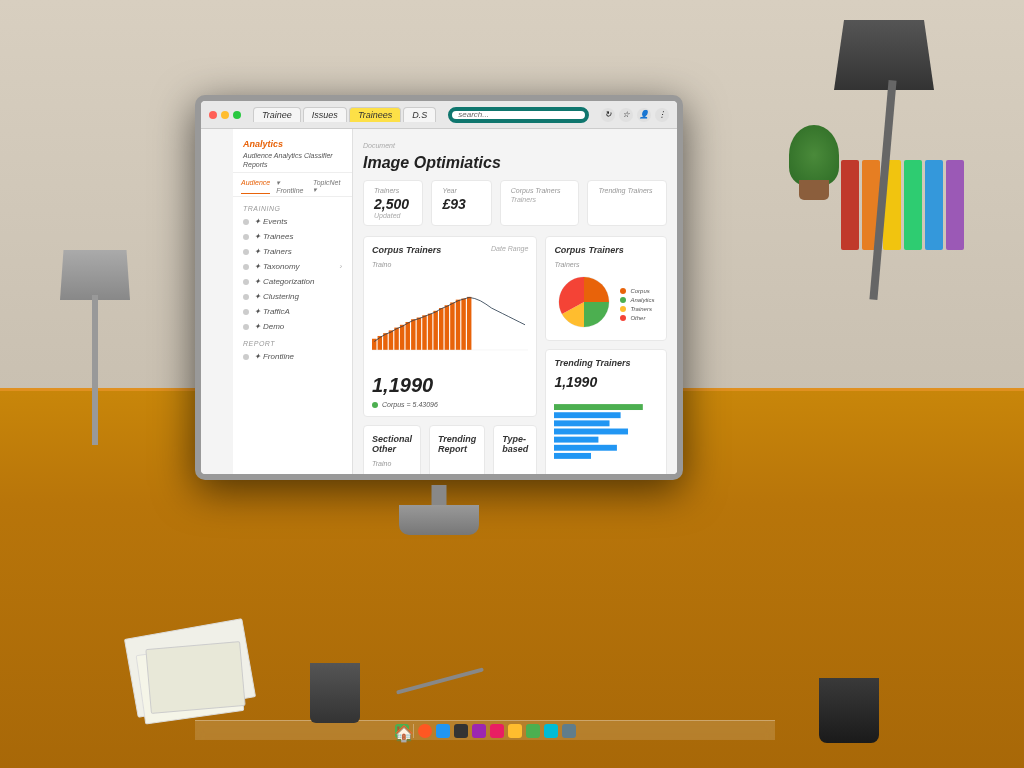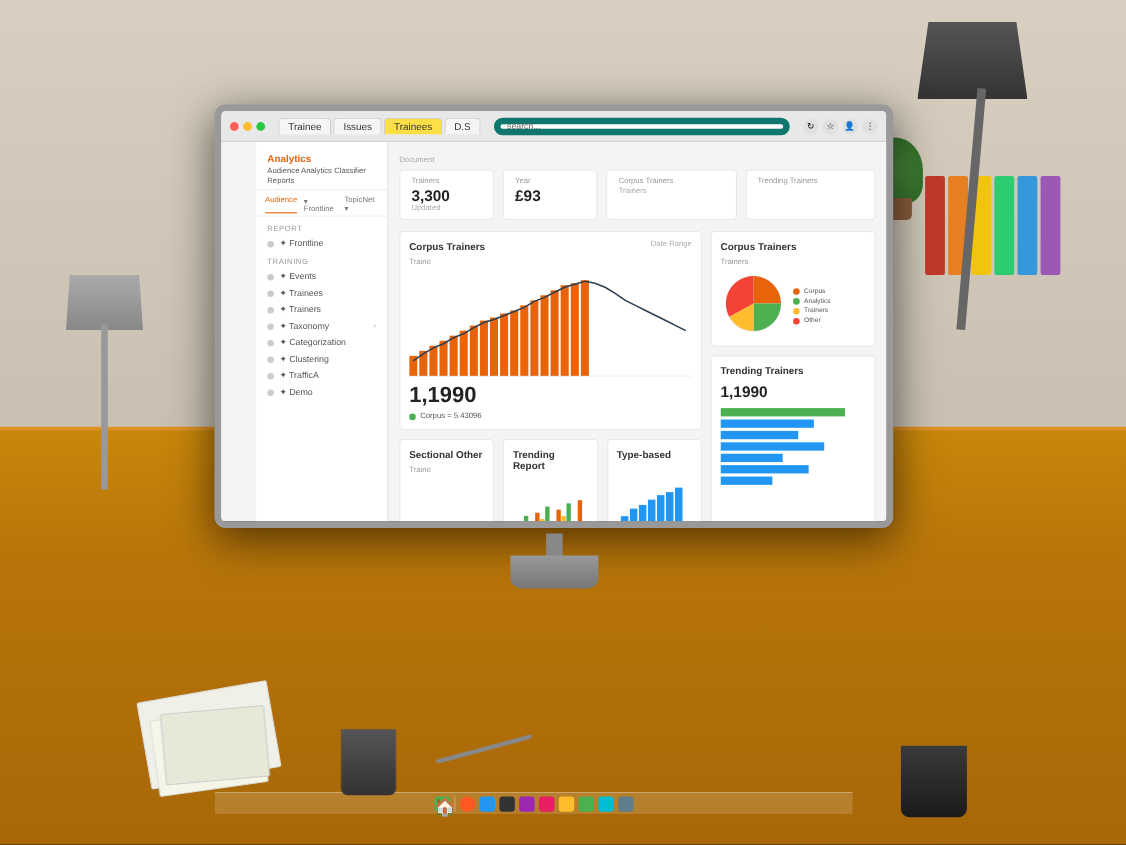--- a/index.html
+++ b/index.html
@@ -93,22 +93,23 @@
       width: 6px;
       height: 150px;
       background: #999;
     }
 
     
     .monitor-wrapper {
       position: absolute;
       top: 95px;
       left: 195px;
-      width: 617px;
+      width: 488px;
       height: 440px;
+      font-style: italic;
     }
     .monitor-stand {
       position: absolute;
       bottom: 0;
       left: 50%;
       transform: translateX(-50%);
       width: 80px;
       height: 30px;
       background: linear-gradient(180deg, #999 0%, #777 100%);
       border-radius: 0 0 10px 10px;
@@ -174,21 +175,21 @@
       padding: 2px 8px;
       font-size: 9px;
       color: #333;
     }
     .browser-tab.active { background: #fde047; }
 
     .address-bar {
       flex: 1;
       height: 16px;
       background: #fff;
-      border: 6px solid #0f766e;
+      border: 4px solid #0f766e;
       border-radius: 8px;
       margin: 0 8px;
       display: flex;
       align-items: center;
       padding: 0 6px;
       font-size: 8px;
       color: #666;
     }
 
     
@@ -533,77 +534,80 @@
                 </div>
               </div>
 
               <div style="padding: 2px 8px; display:flex; gap:6px; border-bottom:1px solid #eee; margin-bottom:4px;">
                 <span style="font-size:7px; color:#e8630a; border-bottom:1px solid #e8630a; cursor:pointer;">Audience</span>
                 <span style="font-size:7px; color:#777; cursor:pointer;">▾ Frontline</span>
                 <span style="font-size:7px; color:#777; cursor:pointer;">TopicNet ▾</span>
               </div>
 
               <div class="sidebar-section">
+                <div class="sidebar-section-title">Training</div>
+                <div class="sidebar-item">
+                  <div class="sidebar-dot"></div>
+                  <span>✦ Events</span>
+                </div>
+                <div class="sidebar-item">
+                  <div class="sidebar-dot"></div>
+                  <span>✦ Trainees</span>
+                </div>
+                <div class="sidebar-item">
+                  <div class="sidebar-dot"></div>
+                  <span>✦ Trainers</span>
+                </div>
+                <div class="sidebar-item">
+                  <div class="sidebar-dot"></div>
+                  <span>✦ Taxonomy</span>
+                  <span style="font-size:7px; color:#aaa; margin-left:auto;">›</span>
+                </div>
+                <div class="sidebar-item">
+                  <div class="sidebar-dot"></div>
+                  <span>✦ Categorization</span>
+                </div>
+                <div class="sidebar-item">
+                  <div class="sidebar-dot"></div>
+                  <span>✦ Clustering</span>
+                </div>
+                <div class="sidebar-item">
+                  <div class="sidebar-dot"></div>
+                  <span>✦ TrafficA</span>
+                </div>
+                <div class="sidebar-item">
+                  <div class="sidebar-dot"></div>
+                  <span>✦ Demo</span>
+                </div>
+              </div>
+
+              <div class="sidebar-section">
                 <div class="sidebar-section-title">Report</div>
                 <div class="sidebar-item">
                   <div class="sidebar-dot"></div>
                   <span>✦ Frontline</span>
                 </div>
               </div>
-
-              <div class="sidebar-section">
-                <div class="sidebar-section-title">Training</div>
-                <div class="sidebar-item">
-                  <div class="sidebar-dot"></div>
-                  <span>✦ Events</span>
-                </div>
-                <div class="sidebar-item">
-                  <div class="sidebar-dot"></div>
-                  <span>✦ Trainees</span>
-                </div>
-                <div class="sidebar-item">
-                  <div class="sidebar-dot"></div>
-                  <span>✦ Trainers</span>
-                </div>
-                <div class="sidebar-item">
-                  <div class="sidebar-dot"></div>
-                  <span>✦ Taxonomy</span>
-                  <span style="font-size:7px; color:#aaa; margin-left:auto;">›</span>
-                </div>
-                <div class="sidebar-item">
-                  <div class="sidebar-dot"></div>
-                  <span>✦ Categorization</span>
-                </div>
-                <div class="sidebar-item">
-                  <div class="sidebar-dot"></div>
-                  <span>✦ Clustering</span>
-                </div>
-                <div class="sidebar-item">
-                  <div class="sidebar-dot"></div>
-                  <span>✦ TrafficA</span>
-                </div>
-                <div class="sidebar-item">
-                  <div class="sidebar-dot"></div>
-                  <span>✦ Demo</span>
-                </div>
-              </div>
             </div>
 
             <div class="main-content">
 
               <div class="dashboard-body">
 
                 <div style="margin-bottom:4px;">
                   <span style="font-size:7px; color:#aaa;">Document</span>
+                </div>
+                <div class="page-title-section">
+                  <div class="page-title">Image Optimiatics</div>
                 </div>
 
                 <div class="metrics-row">
                   <div class="metric-card">
                     <div class="metric-label">Trainers</div>
-                    <div class="metric-value">3,300</div>
+                    <div class="metric-value">2,500</div>
                     <div class="metric-sub">Updated</div>
                   </div>
                   <div class="metric-card">
                     <div class="metric-label">Year</div>
                     <div class="metric-value">£93</div>
                   </div>
 
                   <div class="metric-card" style="flex: 1.5;">
                     <div class="metric-label">Corpus Trainers</div>
                     <div class="metric-sub">Trainers</div>

